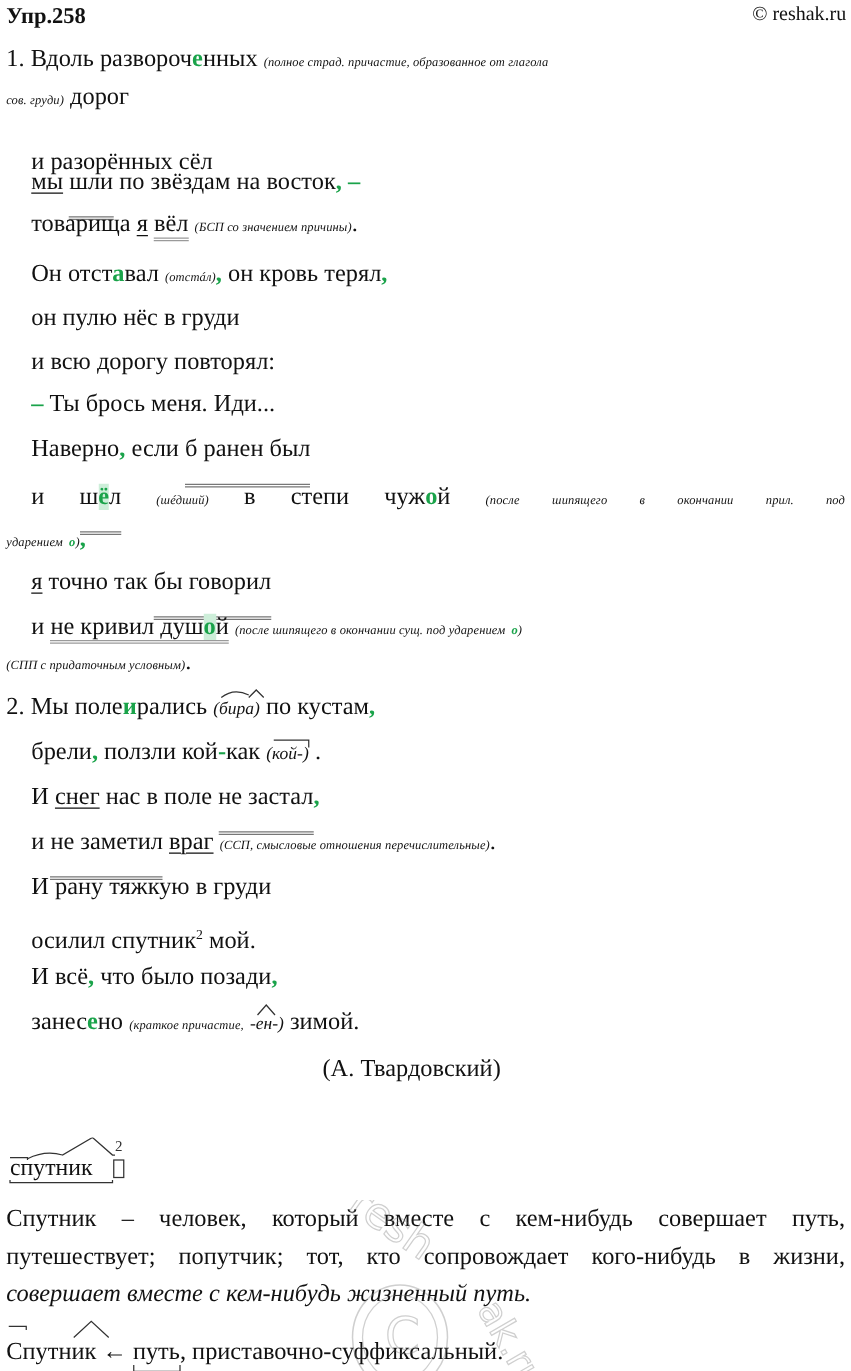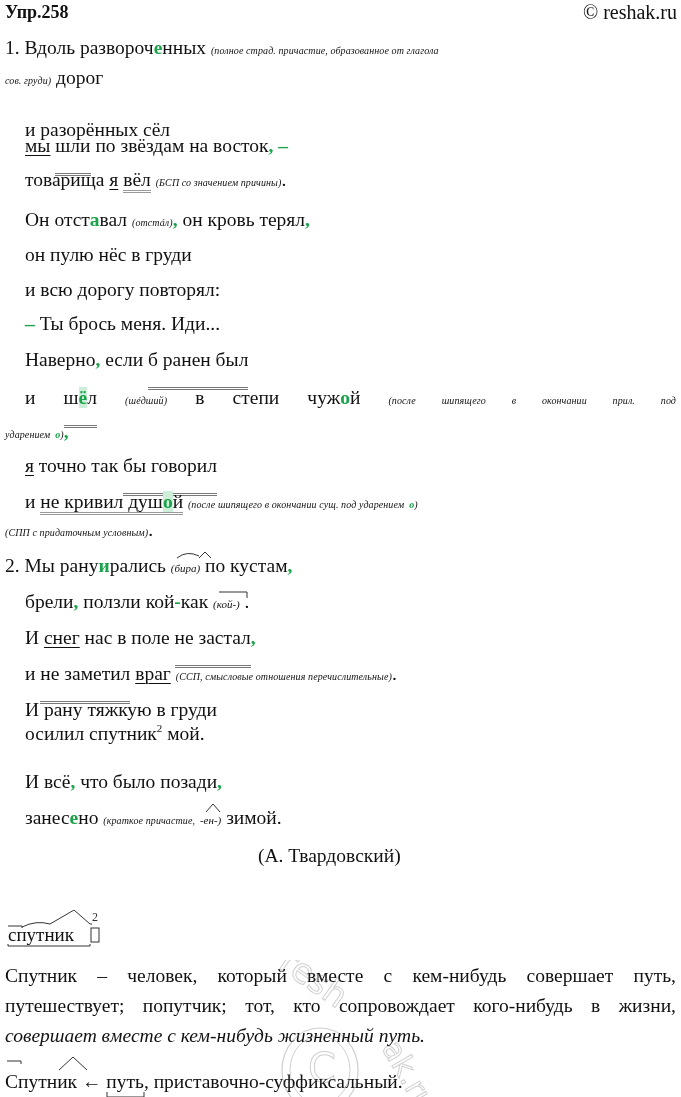--- a/index.html
+++ b/index.html
@@ -6,28 +6,28 @@
     body {
       width: 681px; height: 1097px; position: relative; overflow: hidden;
       font-family: "Liberation Serif", "DejaVu Serif", serif;
       color: #111111;
       font-size: 19.5px;
     }
     .line { position: absolute; white-space: nowrap; line-height: 24px; }
     .ind { left: 25px; }
     .l0 { left: 5px; }
     .title { font-weight: bold; font-size: 18px; left: 5px; top: 0px; }
-    .copy { right: 4px; top: 0px; font-size: 20px; }
+    .copy { right: 4px; top: 0px; font-size: 16px; }
     .it { font-style: italic; font-size: 10px; letter-spacing: 0.1px; }
     .g { color: #1aa34a; font-weight: bold; }
     .u1 { text-decoration: underline; text-decoration-thickness: 1px; text-underline-offset: 3px; }
     .u2 { border-bottom: 3px double #777; padding-bottom: 17px; }
     .u2g { border-bottom: 3px double #9a9a9a; }
     .justify { position: absolute; left: 5px; width: 671px; text-align: justify; text-align-last: justify; white-space: nowrap; line-height: 24px; }
-    .mini { font-style: italic; font-size: 11px; position: relative; display: inline-block; }
+    .mini { font-style: italic; font-size: 14px; position: relative; display: inline-block; }
     .hl { background: #cdeed9; }
     .watermark {
       position: absolute; left: 250px; top: 960px; width: 210px; height: 140px;
       pointer-events: none; opacity: 0.35;
     }
     sup { font-size: 11px; }
   </style>
 </head>
 <body>
 
@@ -104,21 +104,21 @@
   <span class="it">(после шипящего в окончании сущ. под ударением</span>
   <span class="it g">о</span><span class="it">)</span>
 </div>
 
 <div class="line l0" style="top:518px;">
   <span class="it">(СПП с придаточным условным)</span><span>.</span>
 </div>
 
 <div class="line l0" style="top:554px;">
   <span>2.</span>
-  <span>Мы рану</span><span class="g">и</span><span>рались</span>
+  <span>Мы поле</span><span class="g">и</span><span>рались</span>
   <span class="mini">
     <svg width="50" height="18" viewBox="0 0 50 18" style="position:absolute;left:0;top:-6px;">
       <path d="M6 8 Q16 0 28 6" stroke="#333" fill="none" stroke-width="1"></path>
       <path d="M28 8 L34 2 L40 8" stroke="#333" fill="none" stroke-width="1"></path>
     </svg>
     <span>(бира)</span>
   </span>
   <span>по кустам</span><span class="g">,</span>
 </div>
 
@@ -143,21 +143,21 @@
 
 <div class="line ind" style="top:662px;">
   <span>и</span>
   <span class="u2">не заметил</span>
   <span class="u1">враг</span>
   <span class="it">(ССП, смысловые отношения перечислительные)</span><span>.</span>
 </div>
 
 <div class="line ind" style="top:698px;">И рану тяжкую в груди</div>
 
-<div class="line ind" style="top:716px;">
+<div class="line ind" style="top:736px;">
   <span>осилил спутник</span><sup>2</sup>
   <span>мой.</span>
 </div>
 
 <div class="line ind" style="top:770px;">
   <span>И всё</span><span class="g">,</span>
   <span>что было позади</span><span class="g">,</span>
 </div>
 
 <div class="line ind" style="top:806px;">

